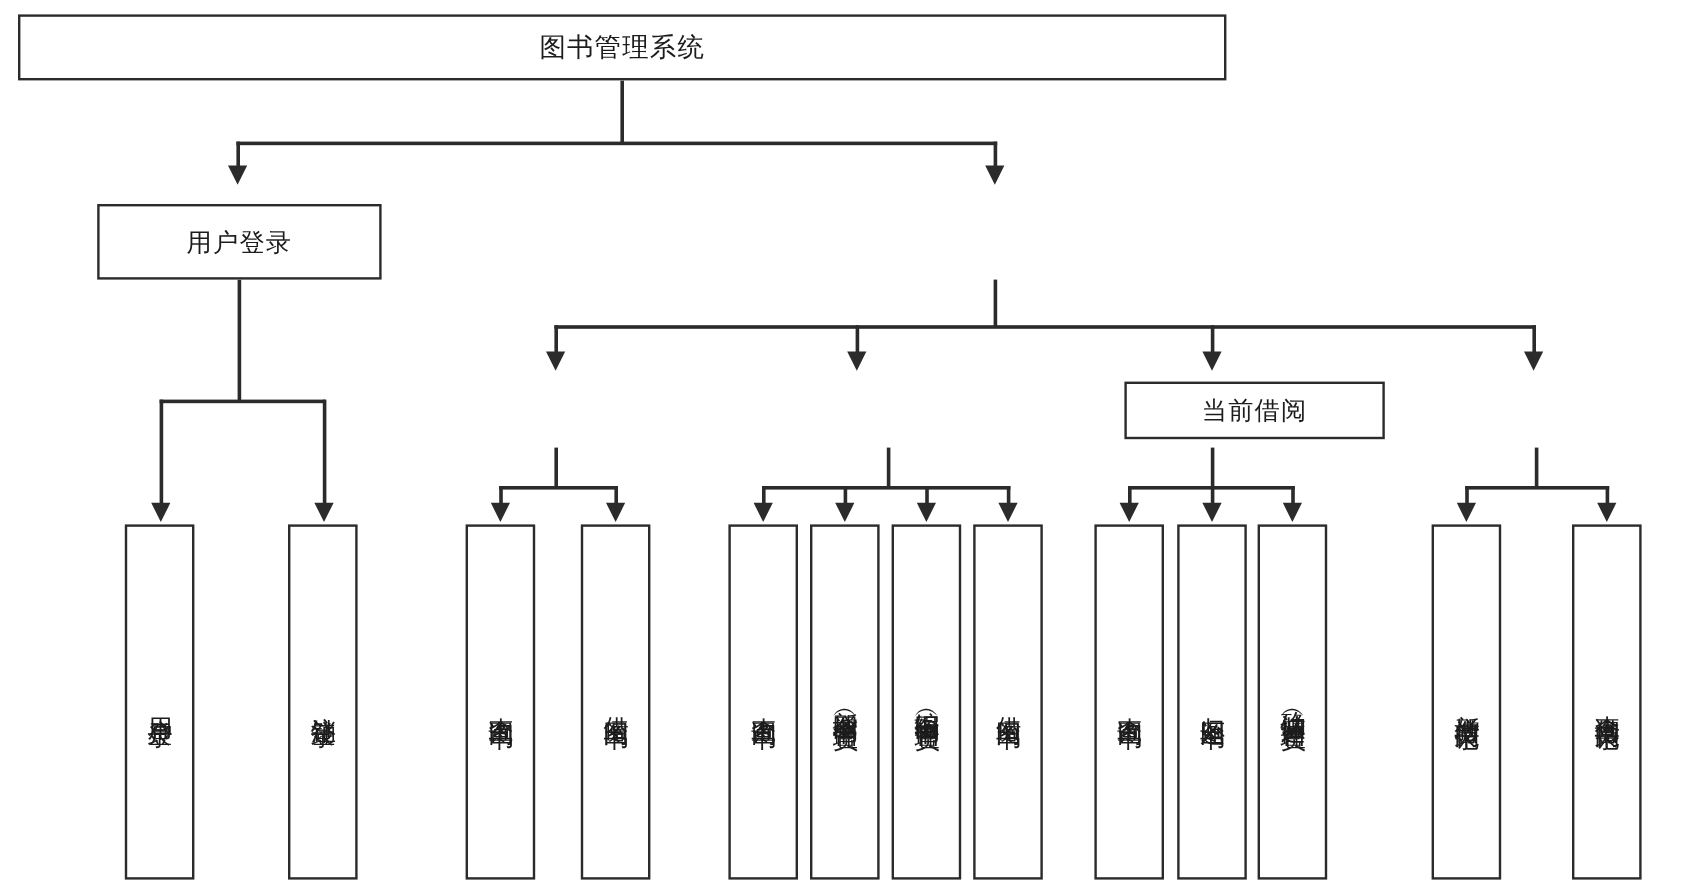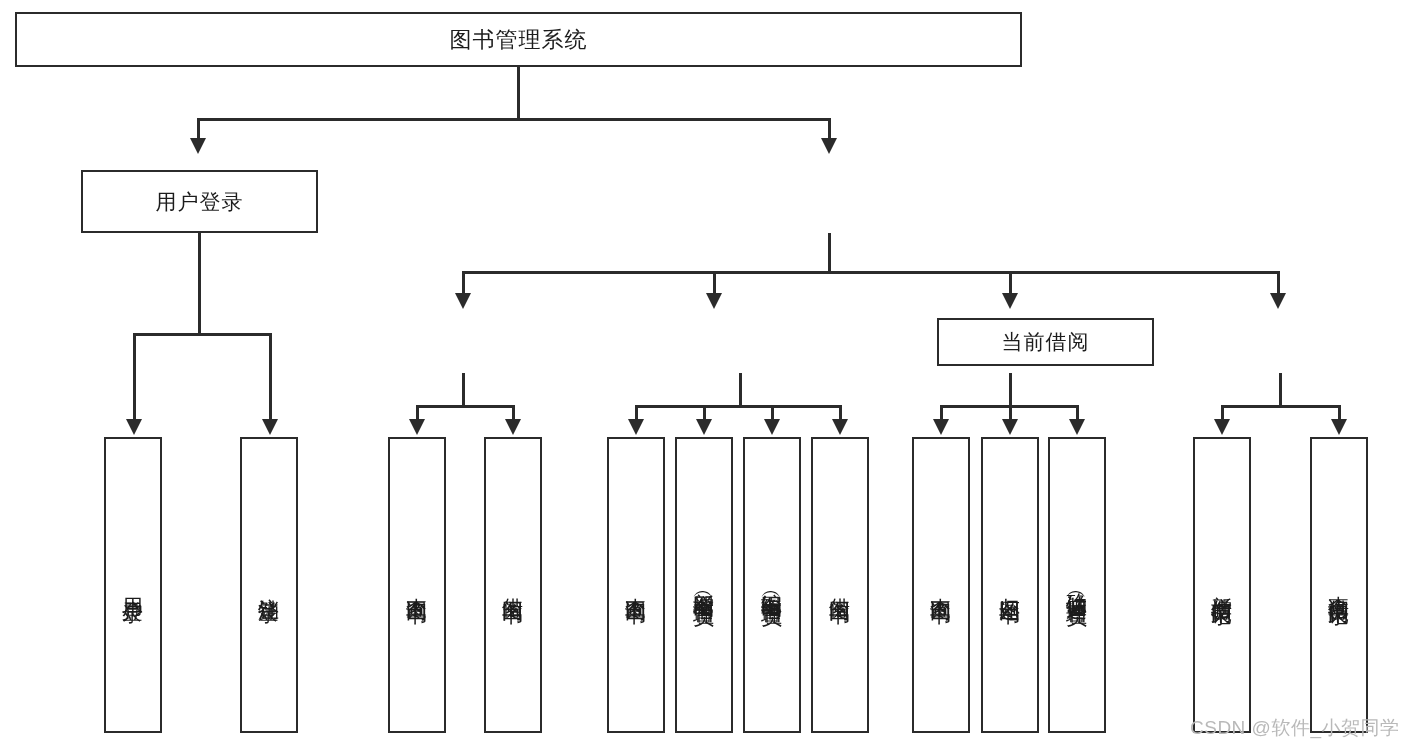--- a/index.html
+++ b/index.html
@@ -166,15 +166,14 @@
   <div class="node node-v leaf-tall" style="left:743px; top:437px; width:58px; height:296px;">编辑图书（管理员）</div>
   <div class="node node-v leaf-tall" style="left:811px; top:437px; width:58px; height:296px;">借阅图书</div>
 
   <div class="node node-v leaf-tall" style="left:912px; top:437px; width:58px; height:296px;">查询图书</div>
   <div class="node node-v leaf-tall" style="left:981px; top:437px; width:58px; height:296px;">归还图书</div>
   <div class="node node-v leaf-tall" style="left:1048px; top:437px; width:58px; height:296px;">确认归还（管理员）</div>
 
   <div class="node node-v leaf-tall" style="left:1193px; top:437px; width:58px; height:296px;">新增借阅记录</div>
   <div class="node node-v leaf-tall" style="left:1310px; top:437px; width:58px; height:296px;">查询借阅记录</div>
 
-  <div class="watermark" style="left:1190px; top:715px;">CSDN @软件_小贺同学</div>
 
 </div>
 
 </body></html>

